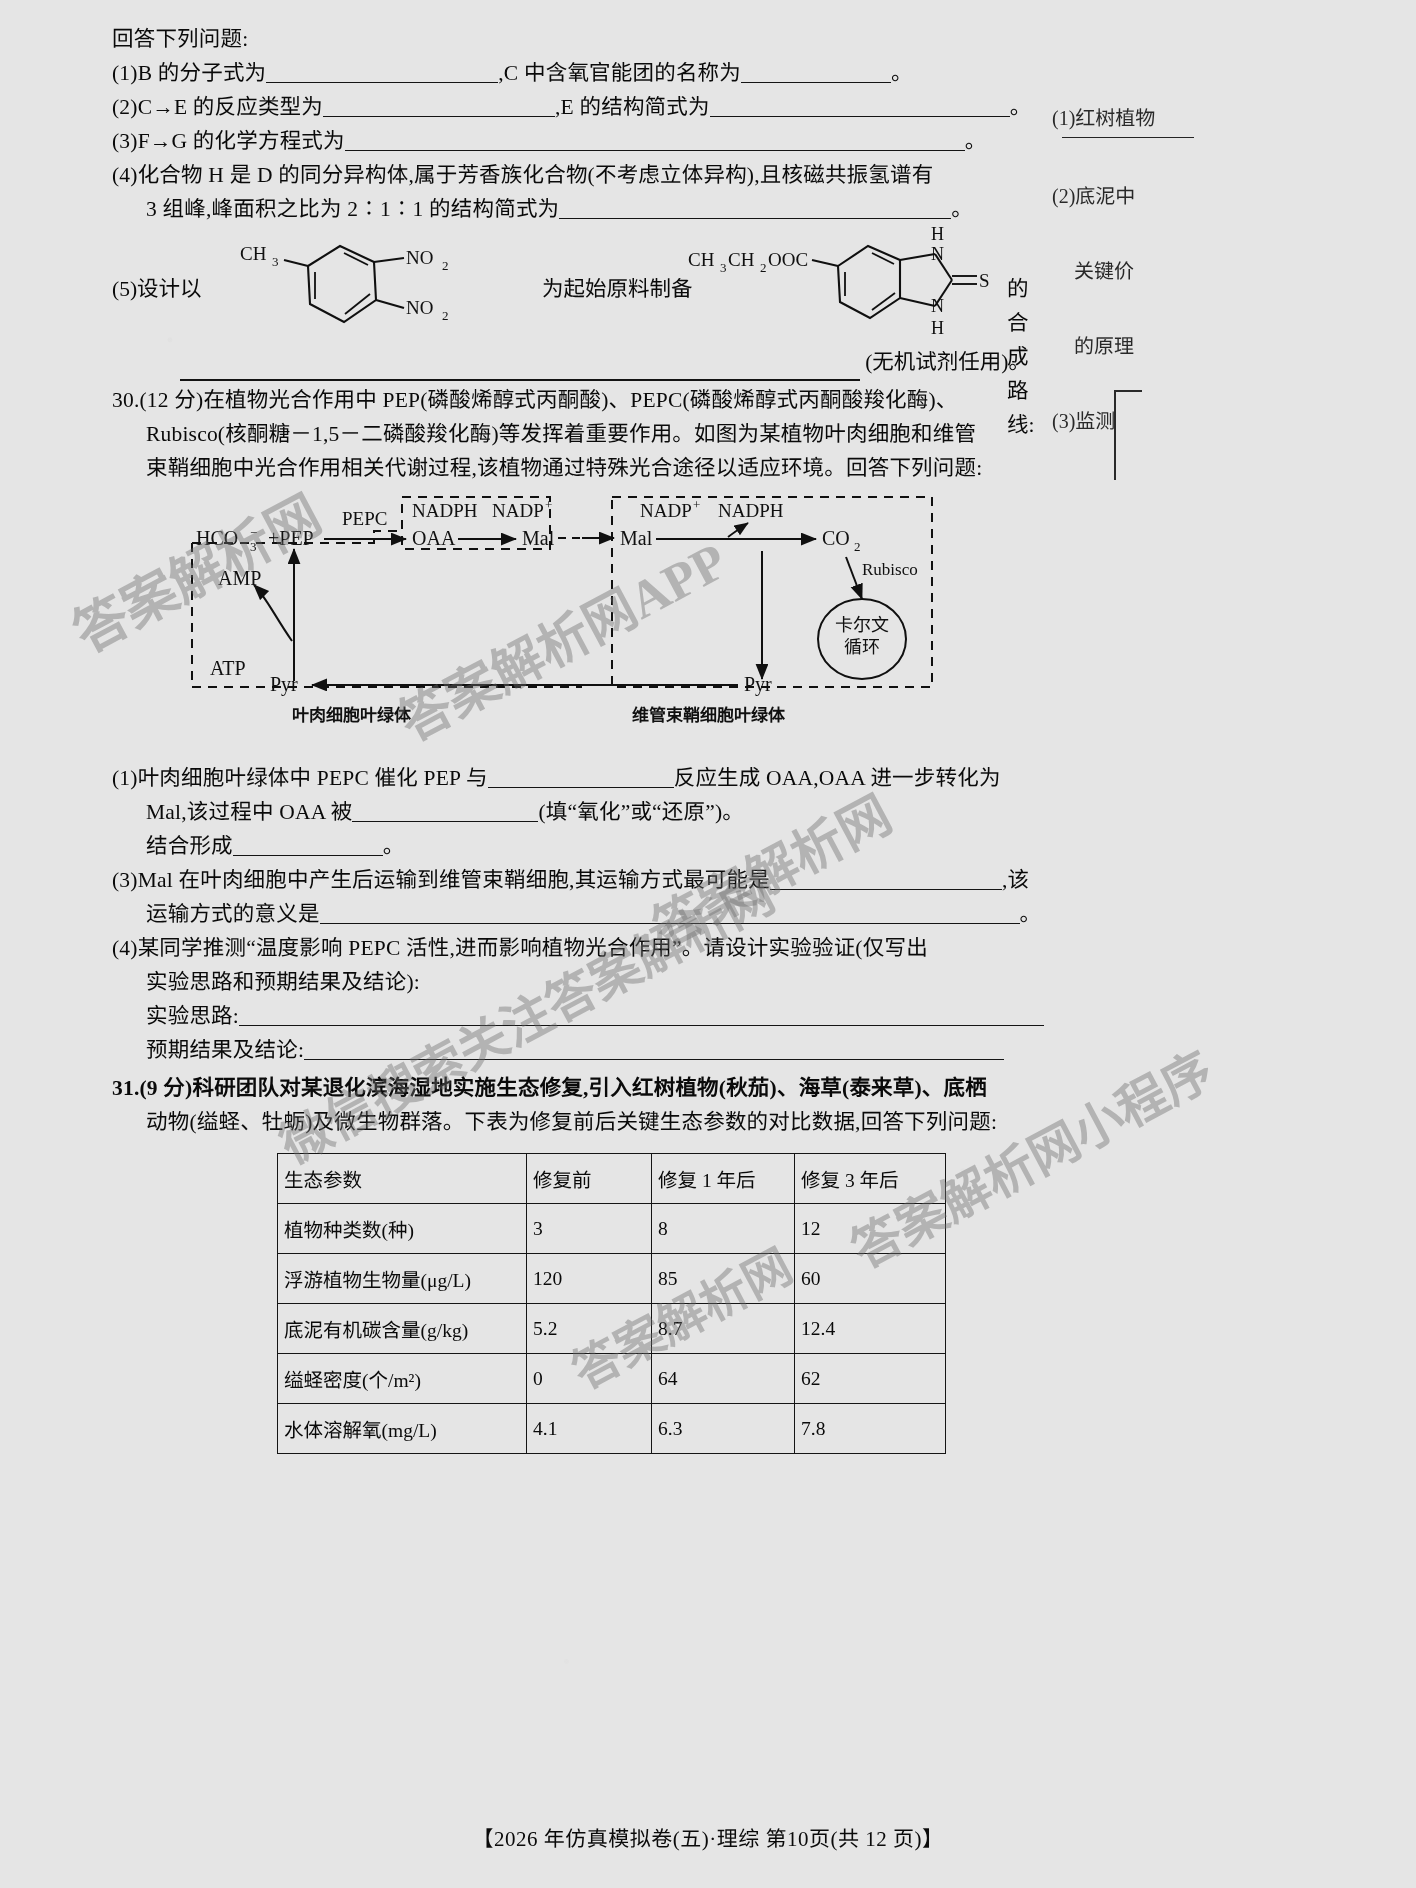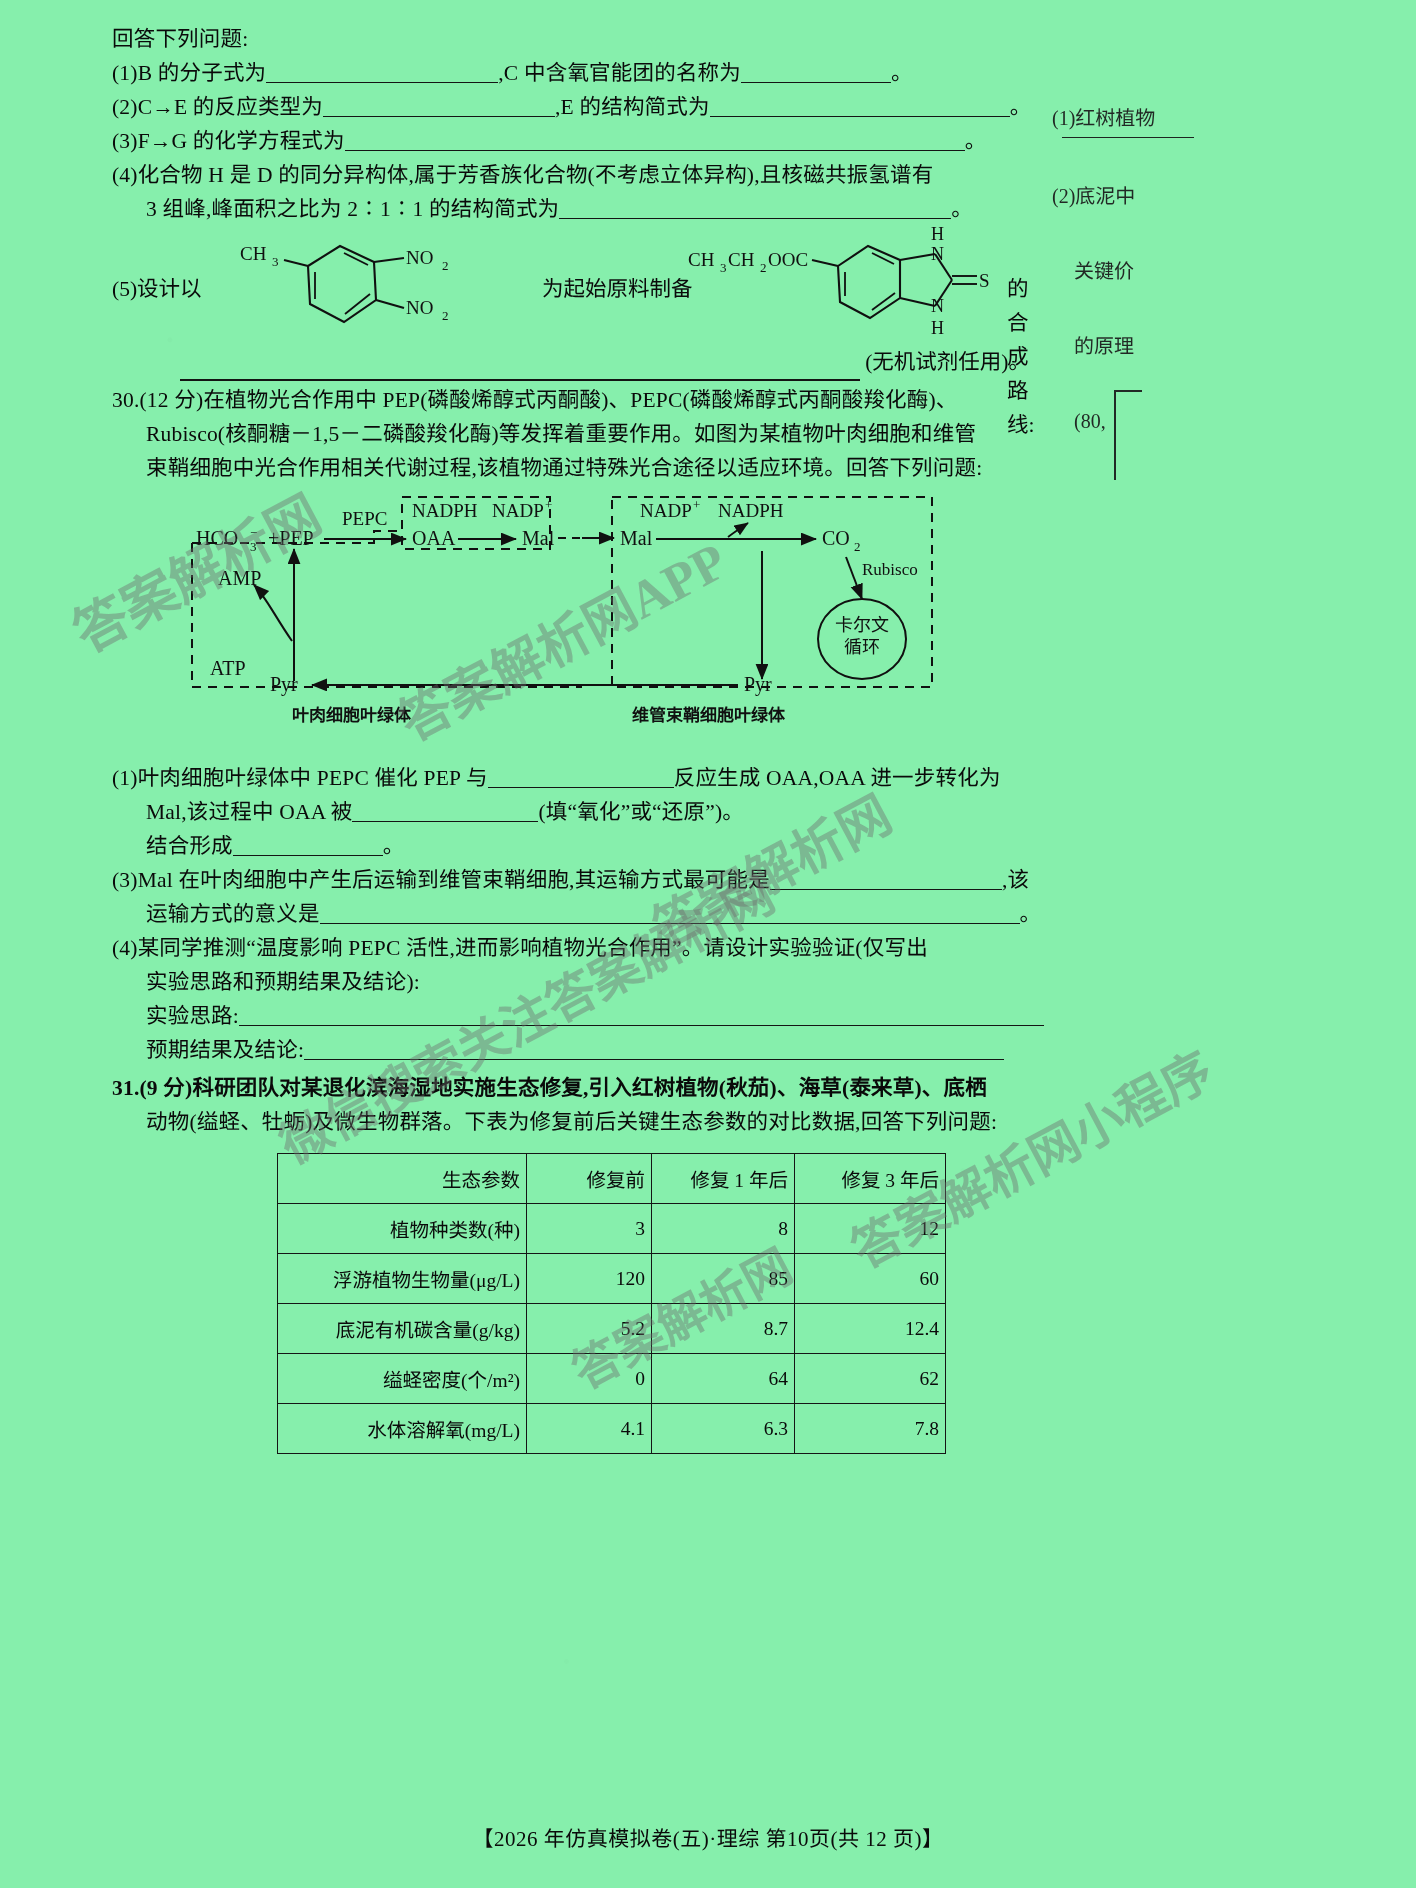--- a/index.html
+++ b/index.html
@@ -14,21 +14,21 @@
     position: relative;
     font-family: "Liberation Serif", "DejaVu Serif", serif;
     color: #0a0a0a;
     overflow: hidden;
   }
 
   
   .page {
     position: absolute;
     inset: 0;
-    background: #86efac;
+    background: #e5e5e5;
   }
   .paper-noise {
     position: absolute;
     inset: 0;
     background:
       radial-gradient(circle at 12% 18%, rgba(0,0,0,0.015) 0 2px, transparent 3px),
       radial-gradient(circle at 68% 62%, rgba(0,0,0,0.012) 0 2px, transparent 3px),
       radial-gradient(circle at 40% 88%, rgba(0,0,0,0.012) 0 2px, transparent 3px);
     pointer-events: none;
   }
@@ -107,21 +107,21 @@
 
   
   .tbl-wrap { margin: 14px 0 0 165px; }
   table.eco {
     border-collapse: collapse;
     font-size: 19.5px;
     font-family: "Liberation Serif", "DejaVu Serif", serif;
   }
   table.eco td, table.eco th {
     border: 1.5px solid #151515;
-    text-align: right;
+    text-align: left;
     font-weight: normal;
     padding: 10px 6px;
   }
   table.eco .c0 { width: 236px; }
   table.eco .c1 { width: 112px; }
   table.eco .c2 { width: 130px; }
   table.eco .c3 { width: 138px; }
 
   
   .footer {
@@ -456,20 +456,21 @@
       </table>
     </div>
   </div>
 
   <div class="bleed">
     <div class="bl">(1)红树植物</div>
     <div class="bleed-rule"></div>
     <div class="bl">(2)底泥中</div>
     <div class="bl bl-ind">关键价</div>
     <div class="bl bl-ind">的原理</div>
+    <div class="bl">(3)监测</div>
     <div class="bl bl-ind">(80,</div>
     <div class="bl bl-ind">能</div>
     <div class="bl">32.(12 分)</div>
     <div class="bl bl-ind">情境</div>
     <div class="bl bl-ind">表</div>
     <div class="bleed-bracket"></div>
   </div>
 
   <div class="wm wm-1">答案解析网</div>
   <div class="wm wm-2">答案解析网APP</div>

